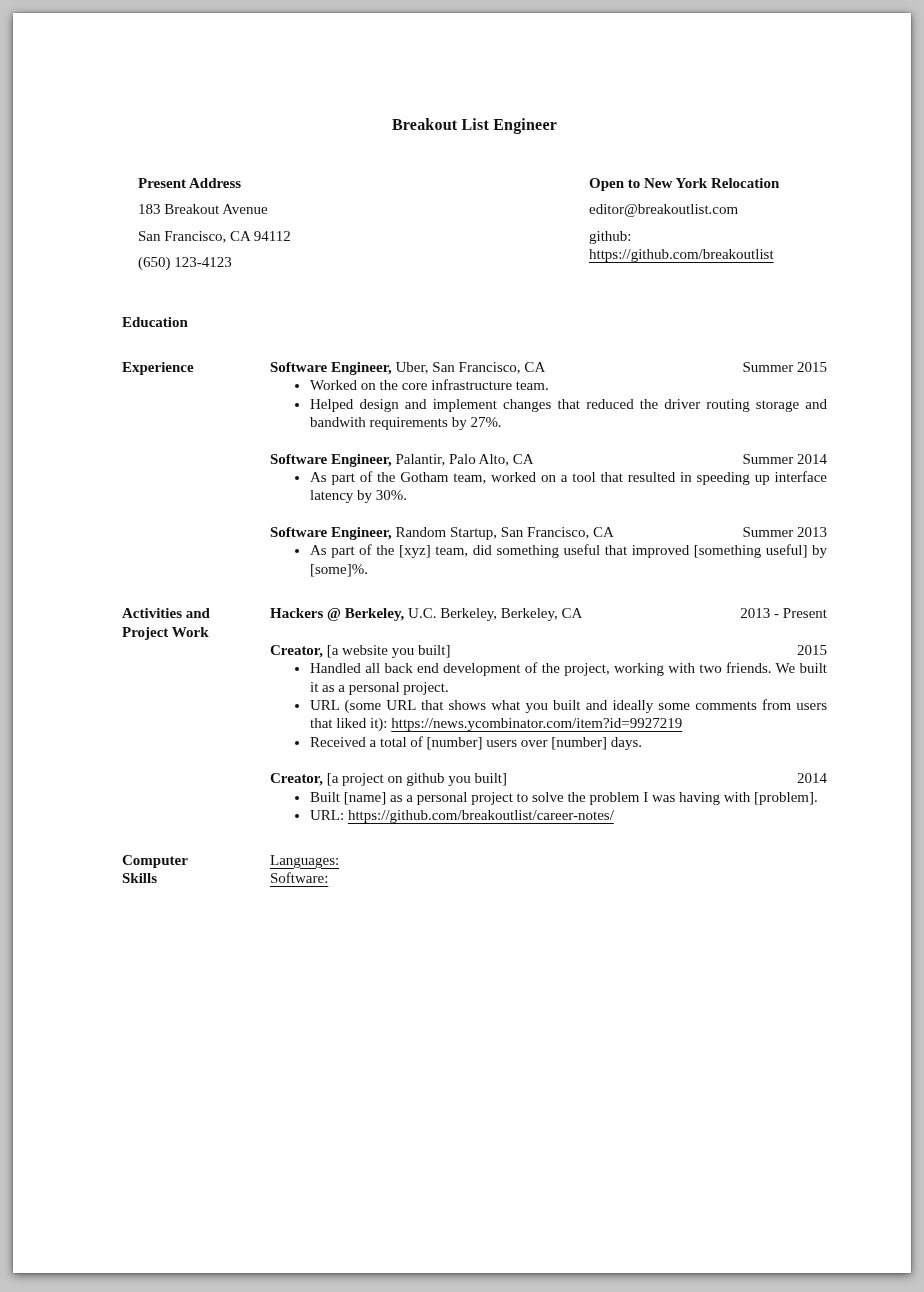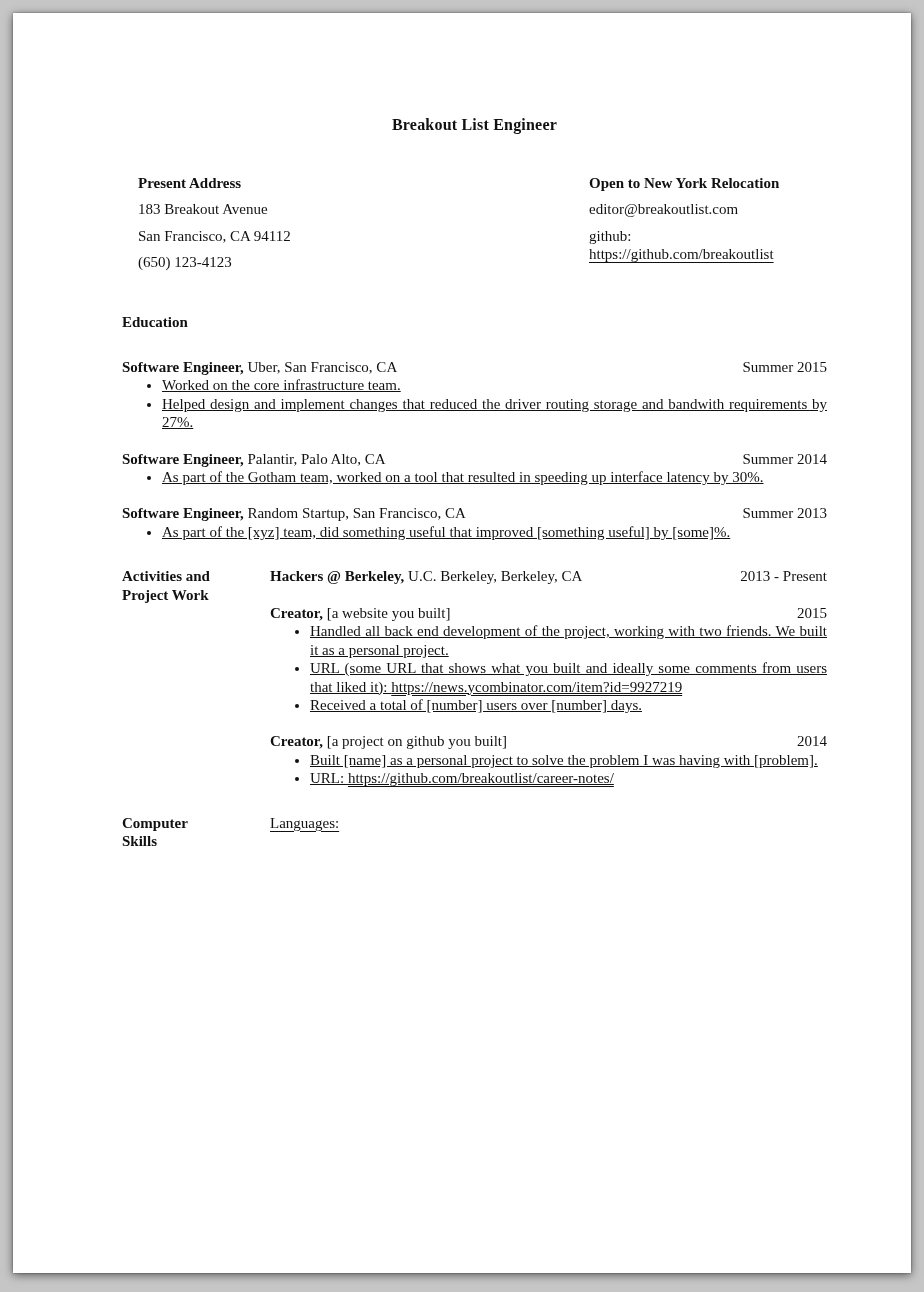--- a/index.html
+++ b/index.html
@@ -64,21 +64,20 @@
   .entry-heading { display: block; }
   .entry-title-bold { font-weight: bold; }
   .entry-date { float: right; font-weight: normal; }
   ul.bullets {
     margin: 0;
     padding: 0 0 0 40px;
     list-style: disc outside;
   }
   ul.bullets li {
     text-align: justify;
-    text-decoration: underline;
   }
   
   .skill-row { display: flex; align-items: center; }
   .skill-term {
     width: 104px;
     flex: none;
     text-decoration: underline;
     text-underline-offset: 3px;
   }
   .skill-desc {
@@ -106,20 +105,21 @@
       <div>editor@breakoutlist.com</div>
       <div><span>github: </span><a class="link" href="#">https://github.com/breakoutlist</a></div>
     </div>
   </div>
 
   <div class="section">
     <div class="sec-label">Education</div>
   </div>
 
   <div class="section">
+    <div class="sec-label">Experience</div>
     <div class="sec-body">
 
       <div class="entry">
         <span class="entry-heading">
           <span class="entry-date">Summer 2015</span><span class="entry-title-bold">Software Engineer,</span><span> Uber, San Francisco, CA</span>
         </span>
         <ul class="bullets">
           <li>Worked on the core infrastructure team.</li>
           <li>Helped design and implement changes that reduced the driver routing storage and bandwith requirements by 27%.</li>
         </ul>
@@ -186,17 +186,18 @@
   <div class="section">
     <div class="sec-label">
       <div>Computer</div>
       <div>Skills</div>
     </div>
     <div class="sec-body">
       <div class="skill-row">
         <div class="skill-term">Languages:</div>
       </div>
       <div class="skill-row">
+        <div class="skill-term">Software:</div>
       </div>
     </div>
   </div>
 
 </div>
 
 </body></html>

